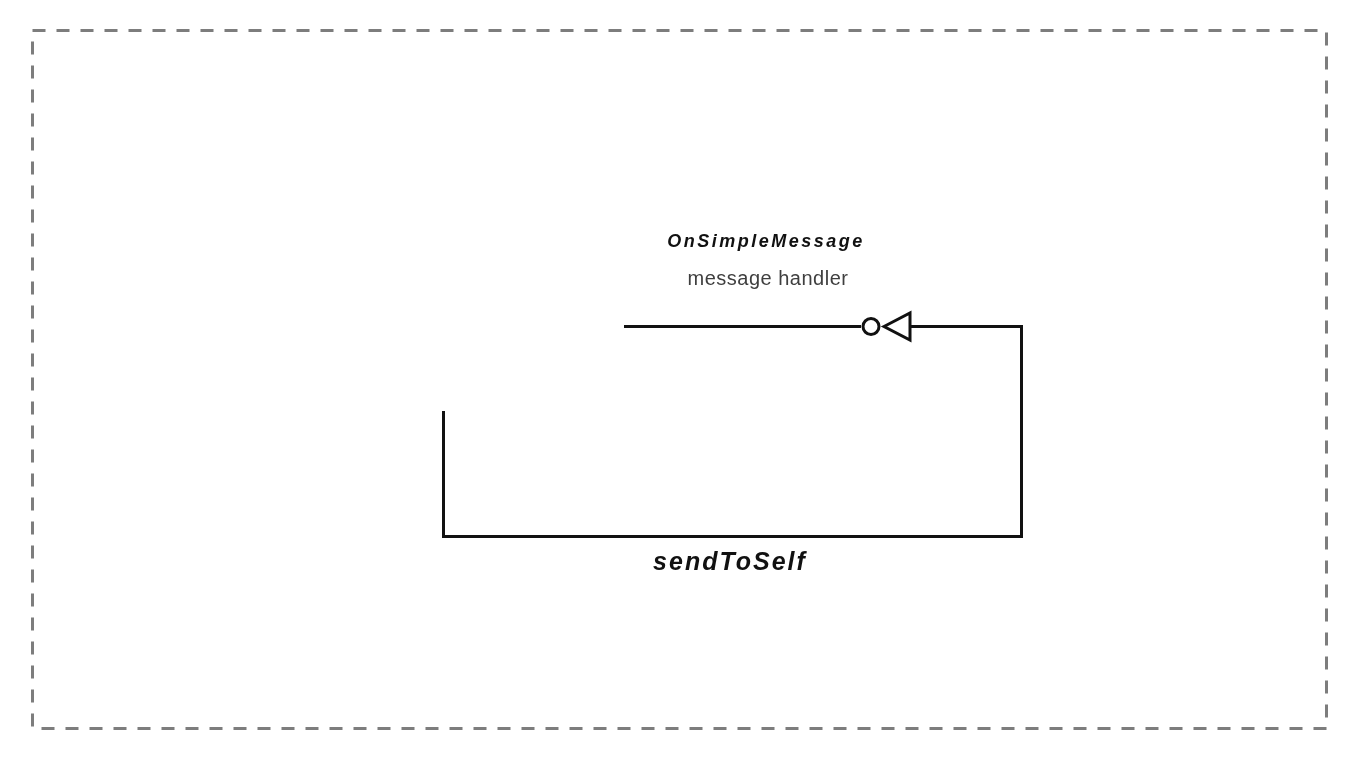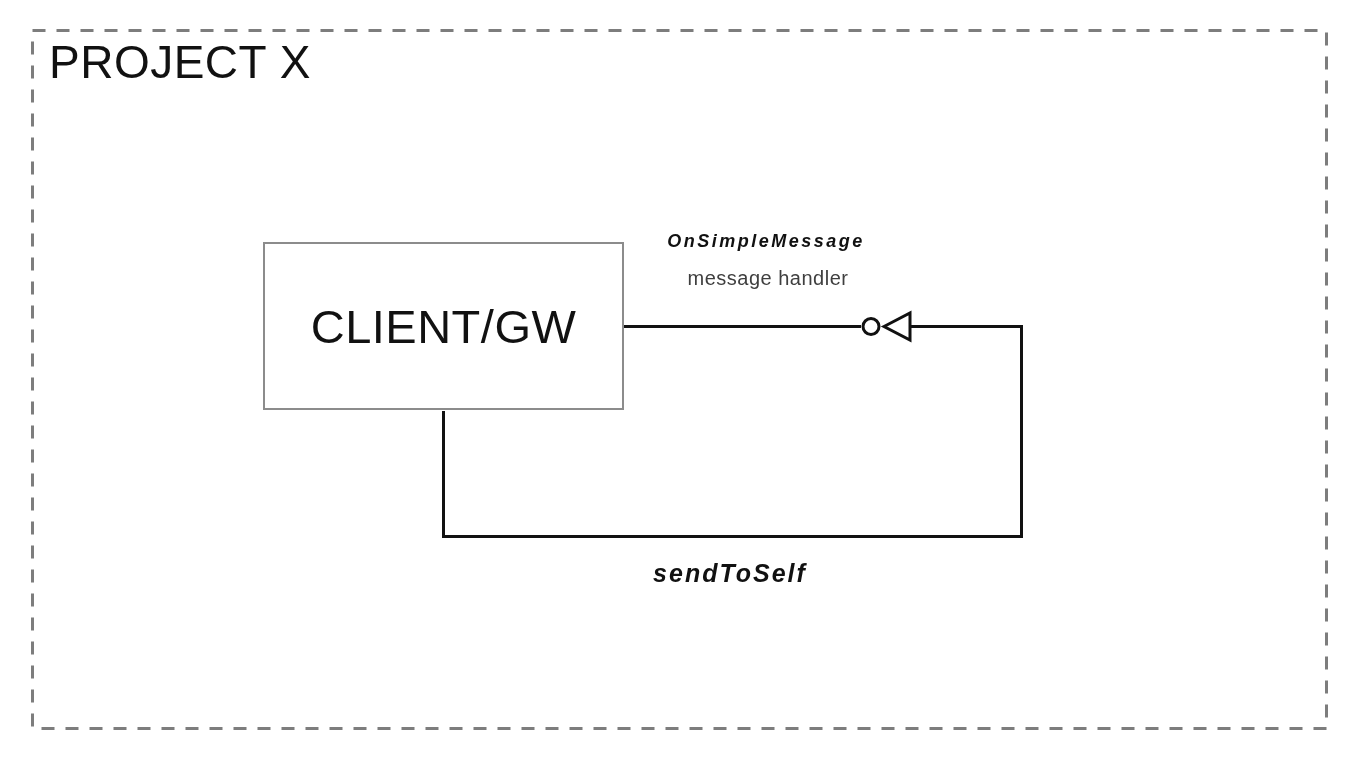--- a/index.html
+++ b/index.html
@@ -95,46 +95,41 @@
     font-weight: 300;
     color: var(--desc-text);
     letter-spacing: 0.5px;
   }
   .send-label {
     left: 540px; top: 549px; width: 380px;
     font-size: 25px;
     font-style: italic;
     font-weight: bold;
     letter-spacing: 2px;
-    margin-top: 12px;
   }
 </style>
 </head>
 <body>
 
 <div class="canvas">
 
   <svg class="diagram-layer" viewBox="0 0 1358 759" xmlns="http://www.w3.org/2000/svg">
 
     <rect class="frame-rect" x="32.5" y="30.5" width="1294" height="698"></rect>
 
     <path class="conn" d="M 624 326.5 H 861"></path>
 
     <circle class="lollipop" cx="871" cy="326.5" r="8"></circle>
 
     <path class="arrowhead" d="M 884 326.5 L 910 313 L 910 340 Z"></path>
 
     <path class="conn" d="M 910 326.5 H 1021.5 V 536.5 H 443.5 V 411"></path>
   </svg>
 
-  <div class="diagram-title">PROJECT X</div>
 
-  <div class="node">
-    <span class="node-label">CLIENT/GW</span>
-  </div>
 
   <div class="label handler-name">OnSimpleMessage</div>
 
   <div class="label handler-desc">message handler</div>
 
   <div class="label send-label">sendToSelf</div>
 
 </div>
 
 </body></html>

